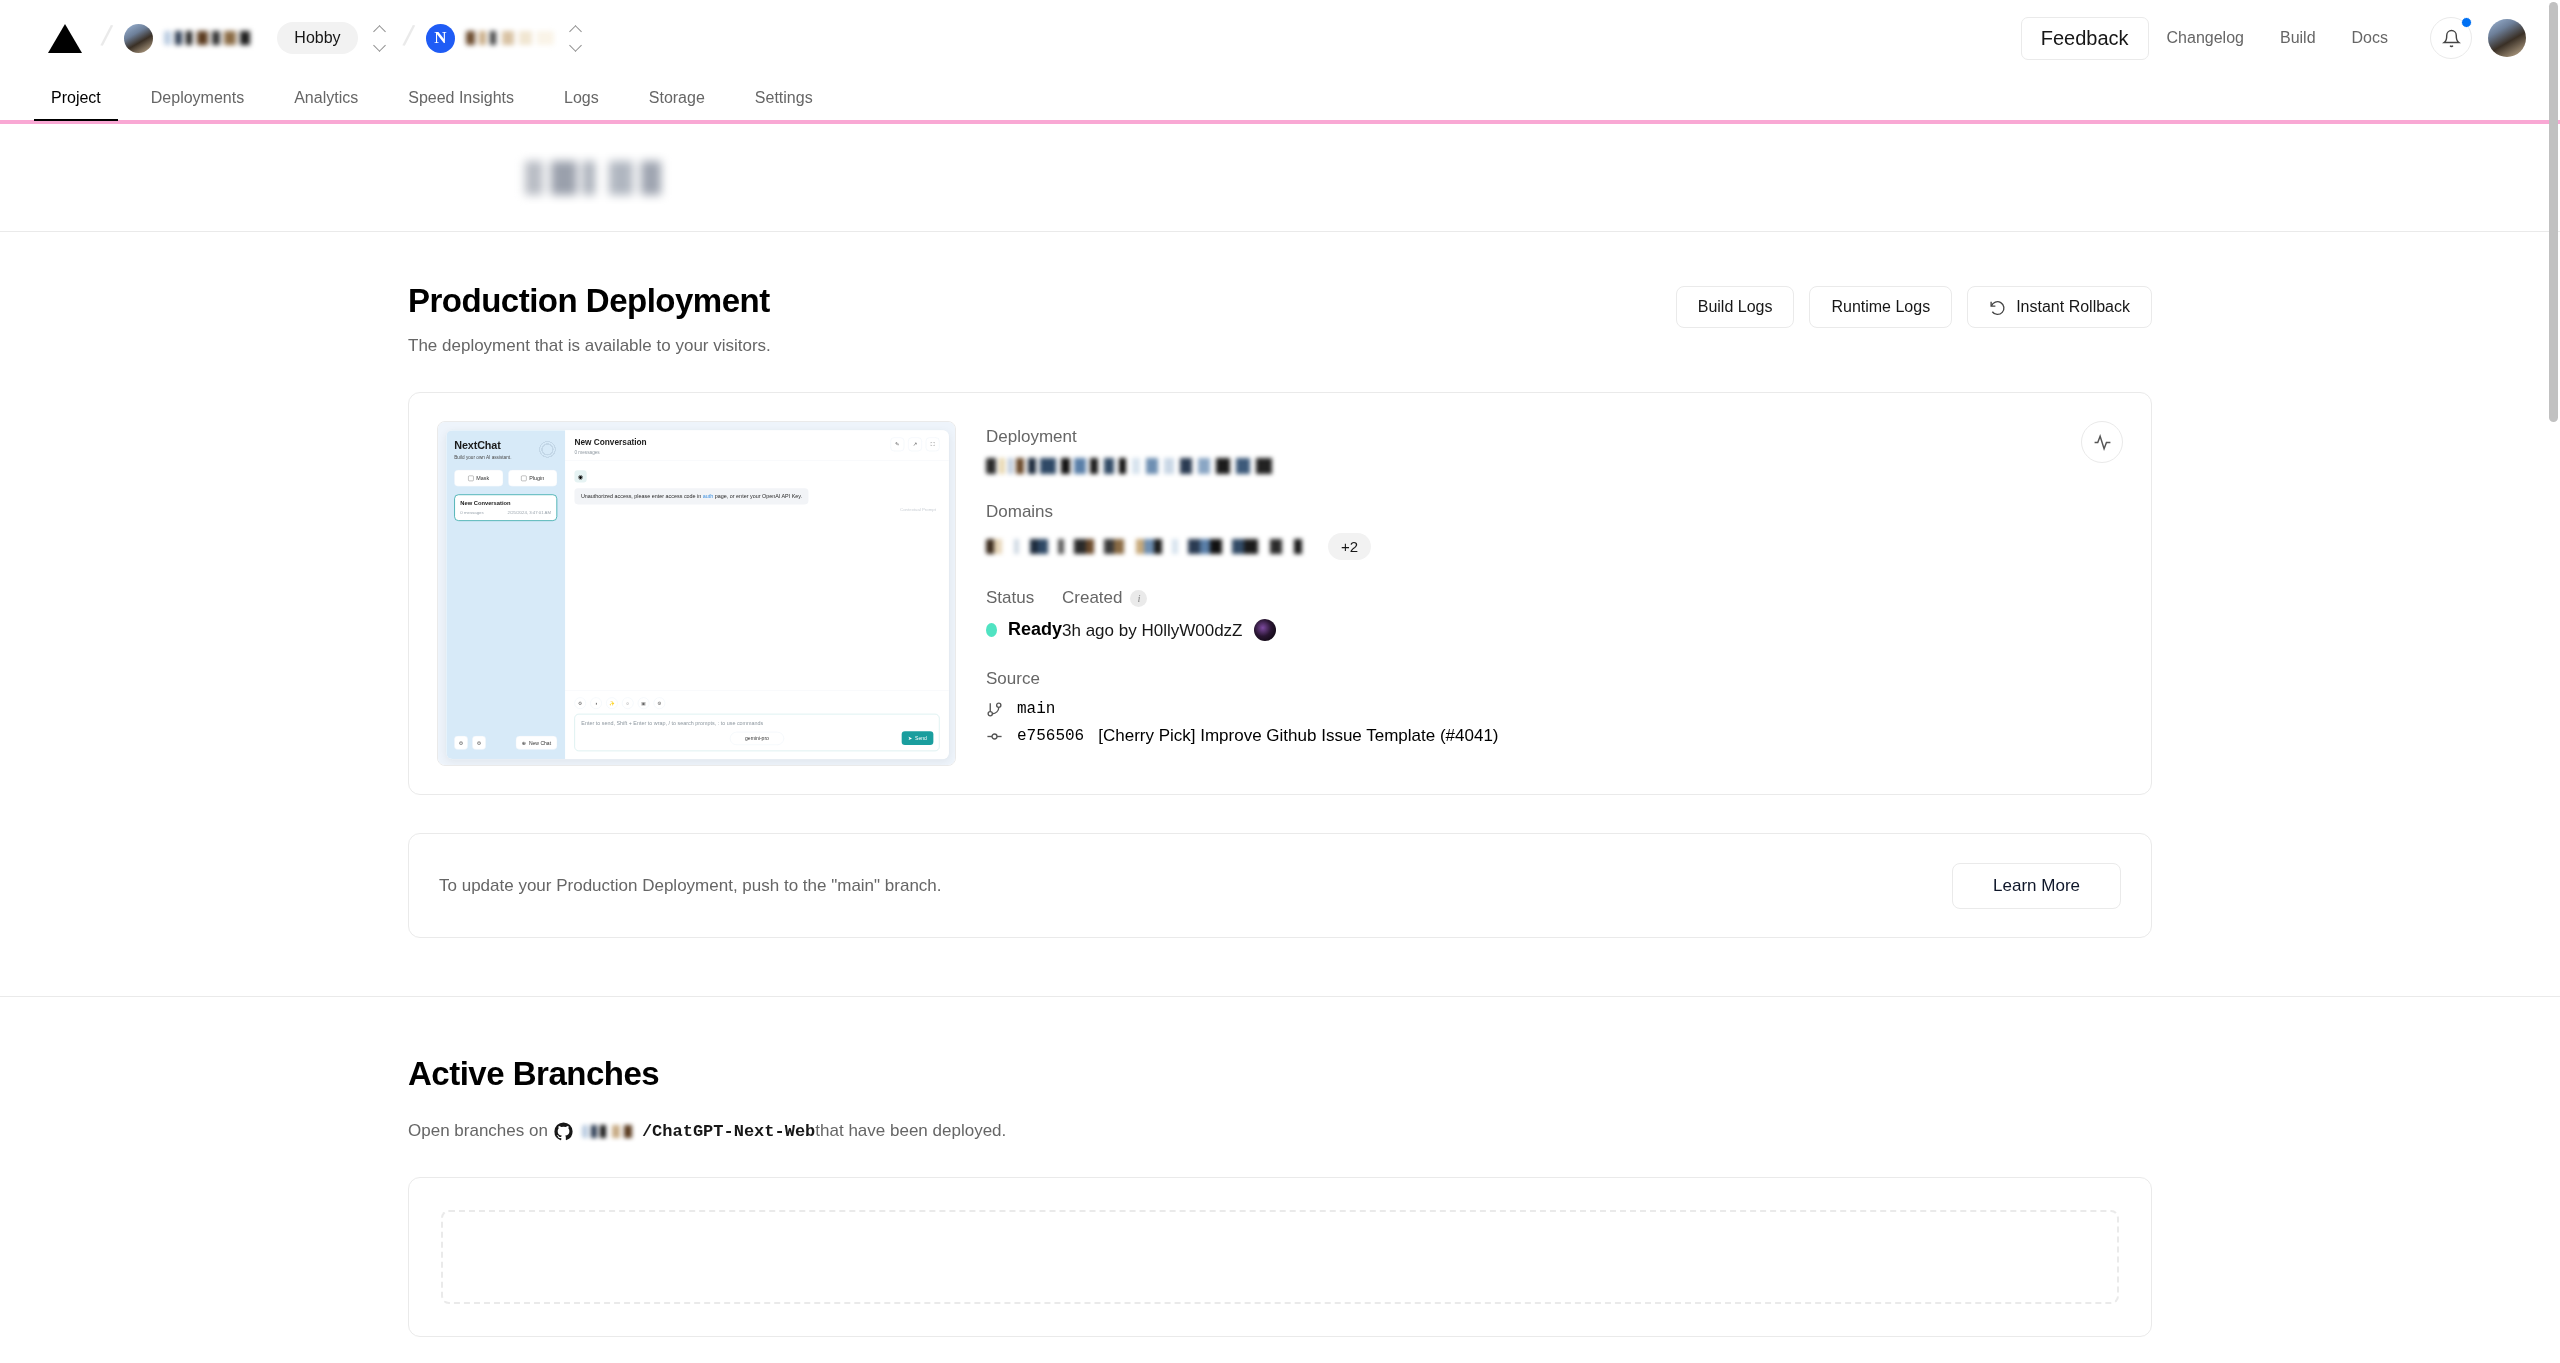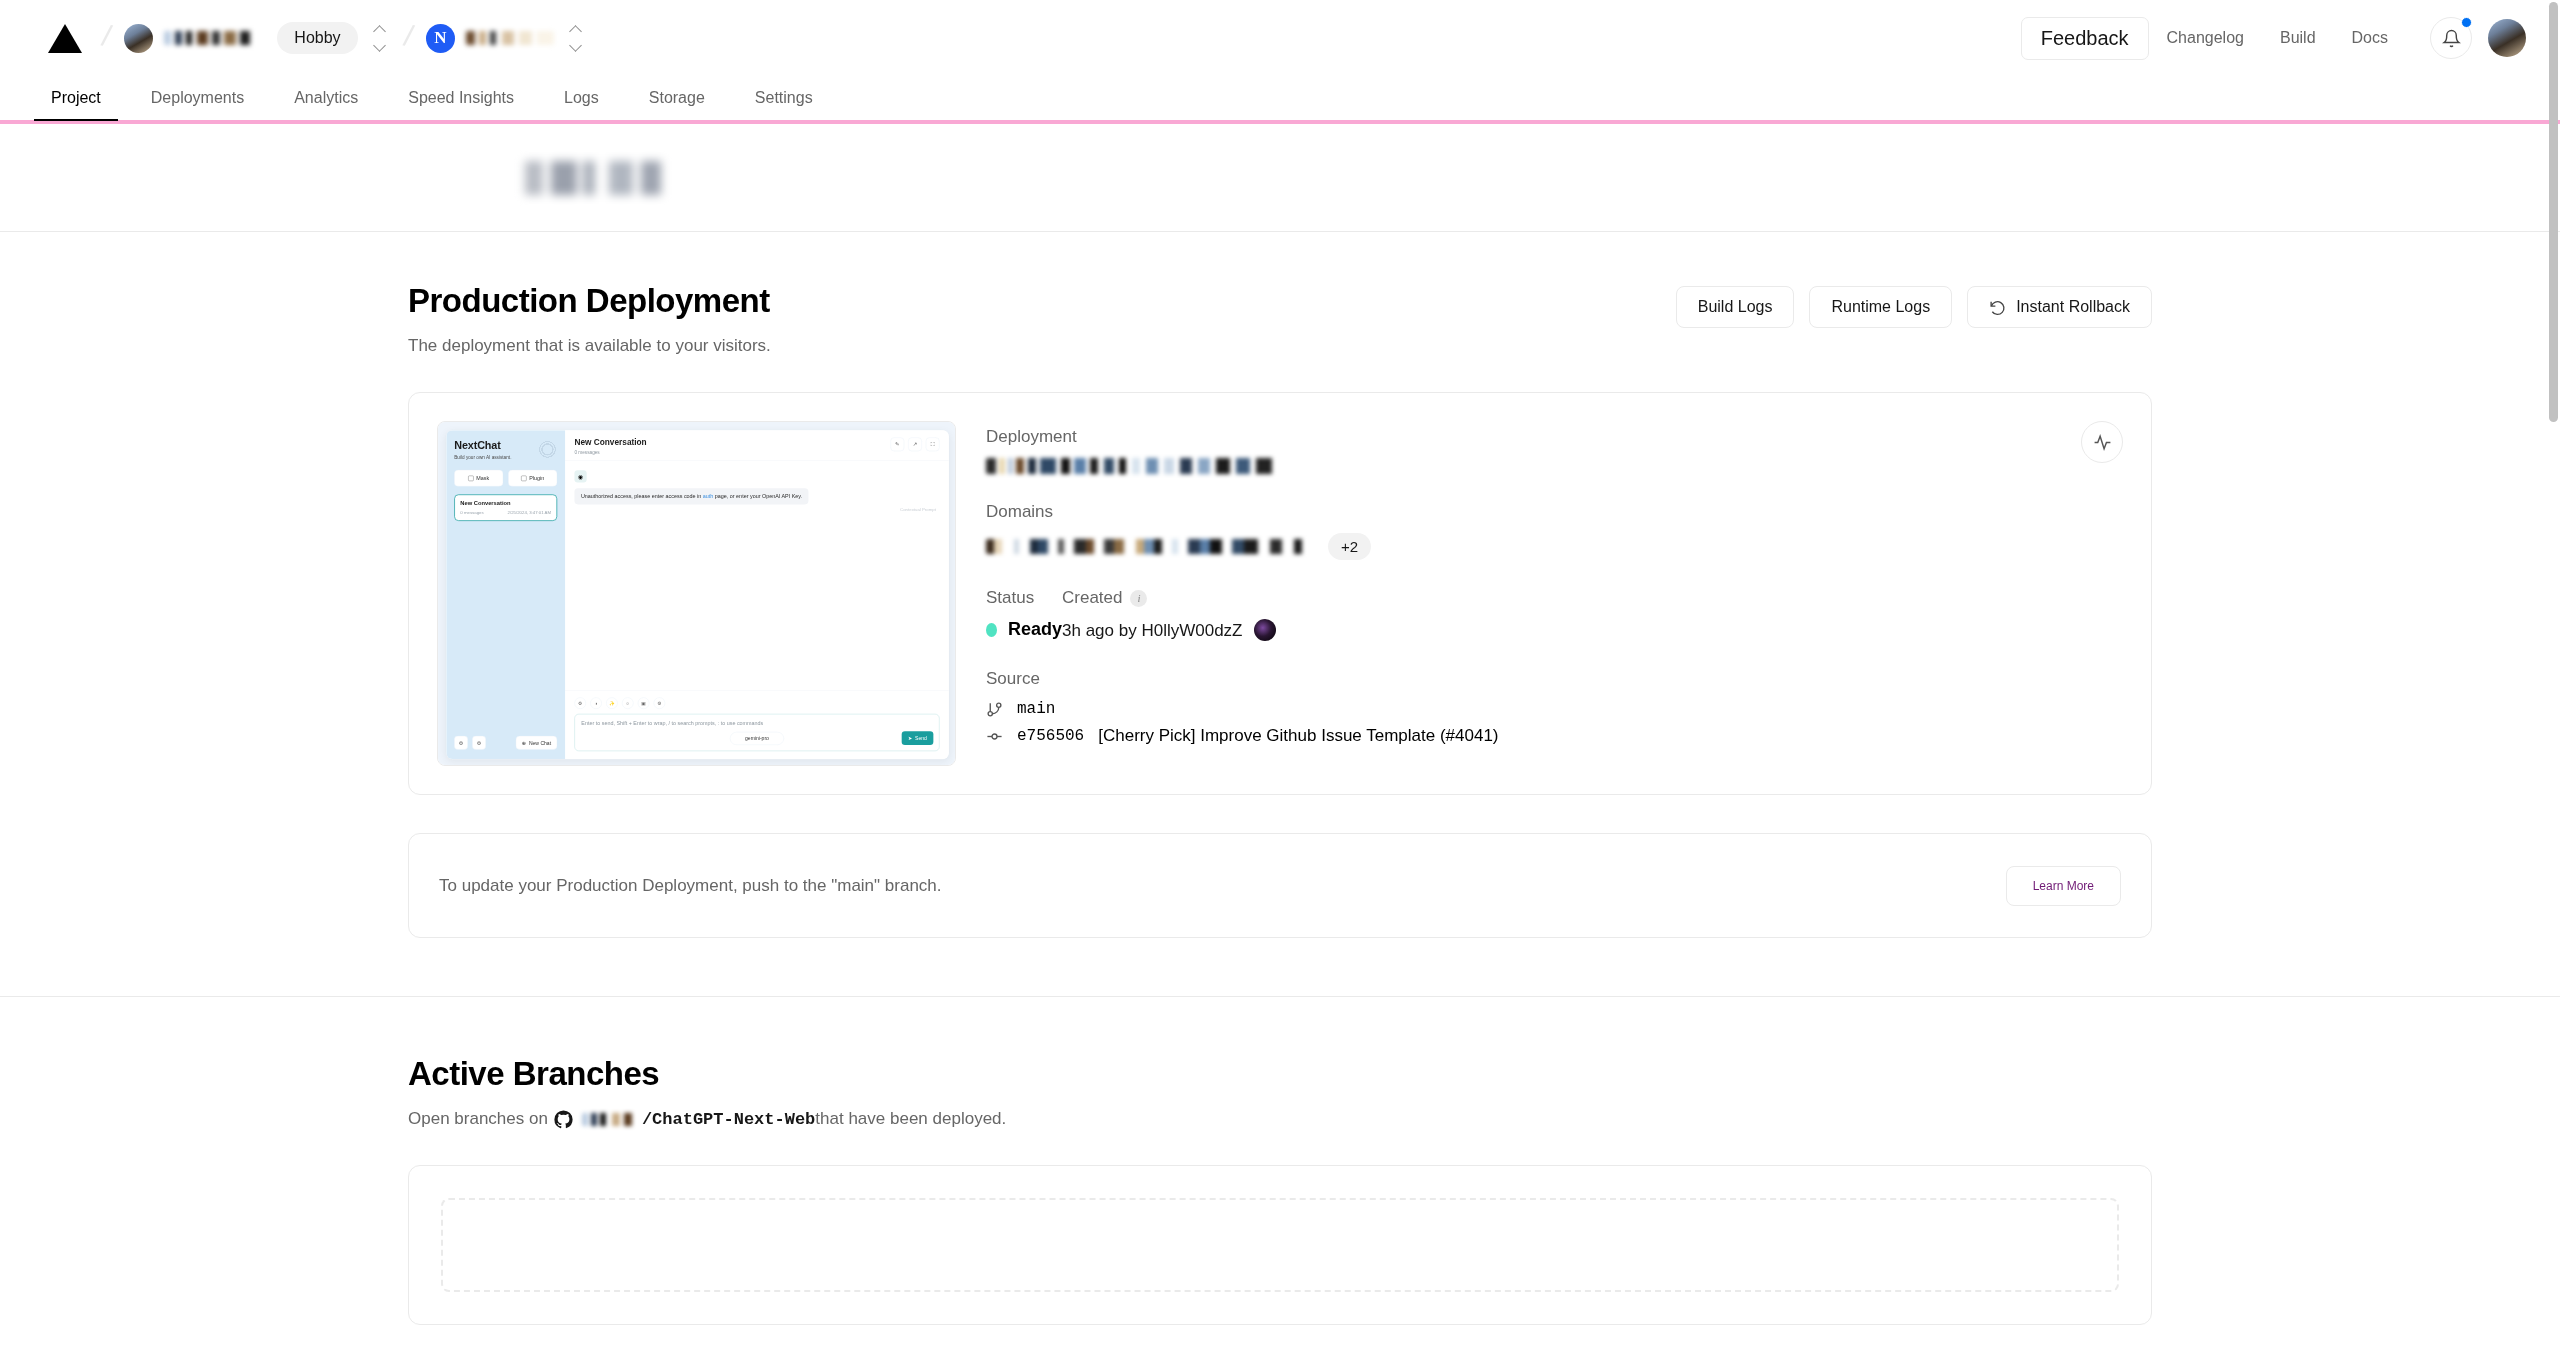--- a/index.html
+++ b/index.html
@@ -468,36 +468,36 @@
     height: 105px;
     display: flex; align-items: center;
     padding: 0 30px;
   }
   .notice-txt { font-size: 17px; color: #666; }
   .btn-learn {
     margin-left: auto;
     border: 1px solid #eaeaea;
     background: #fff;
     border-radius: 8px;
-    font-size: 12px;
-    color: #701a75;
-    padding: 12px 26px;
+    font-size: 17px;
+    color: #0f172a;
+    padding: 12px 40px;
     cursor: pointer;
     font-family: inherit;
   }
 
   
   .divider {
     border-top: 1px solid #eaeaea;
     margin-top: 58px;
   }
   .ab-head { padding-top: 58px; }
   .ab-sub {
     font-size: 17px; color: #666;
-    margin-top: 16px;
+    margin-top: 28px;
     display: flex; align-items: center; gap: 0;
   }
   .gh-ico { margin: 0 9px 0 6px; display: inline-flex; }
   .bl-org {
     display: inline-block; height: 13px; width: 58px;
     filter: blur(1.9px); border-radius: 2px;
     margin-right: 2px;
     background: repeating-linear-gradient(90deg,
       #b9cbe0 0 6px,#fff 6px 9px,#2b3b52 9px 15px,#fff 15px 18px,
       #111 18px 24px,#fff 24px 30px,#c8ac86 30px 38px,#fff 38px 42px,

